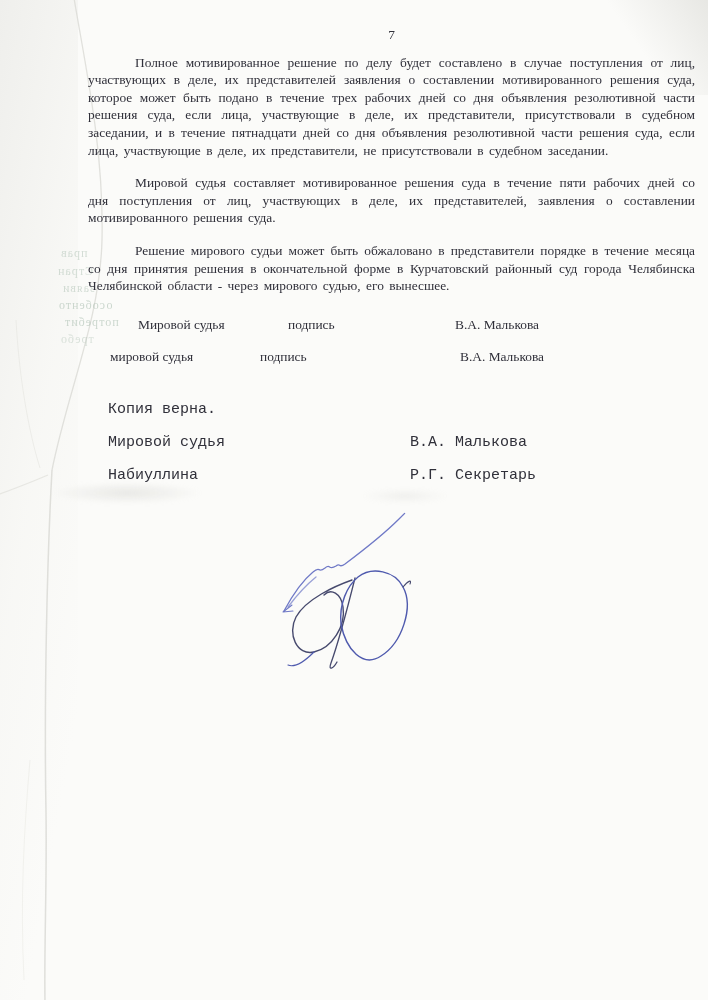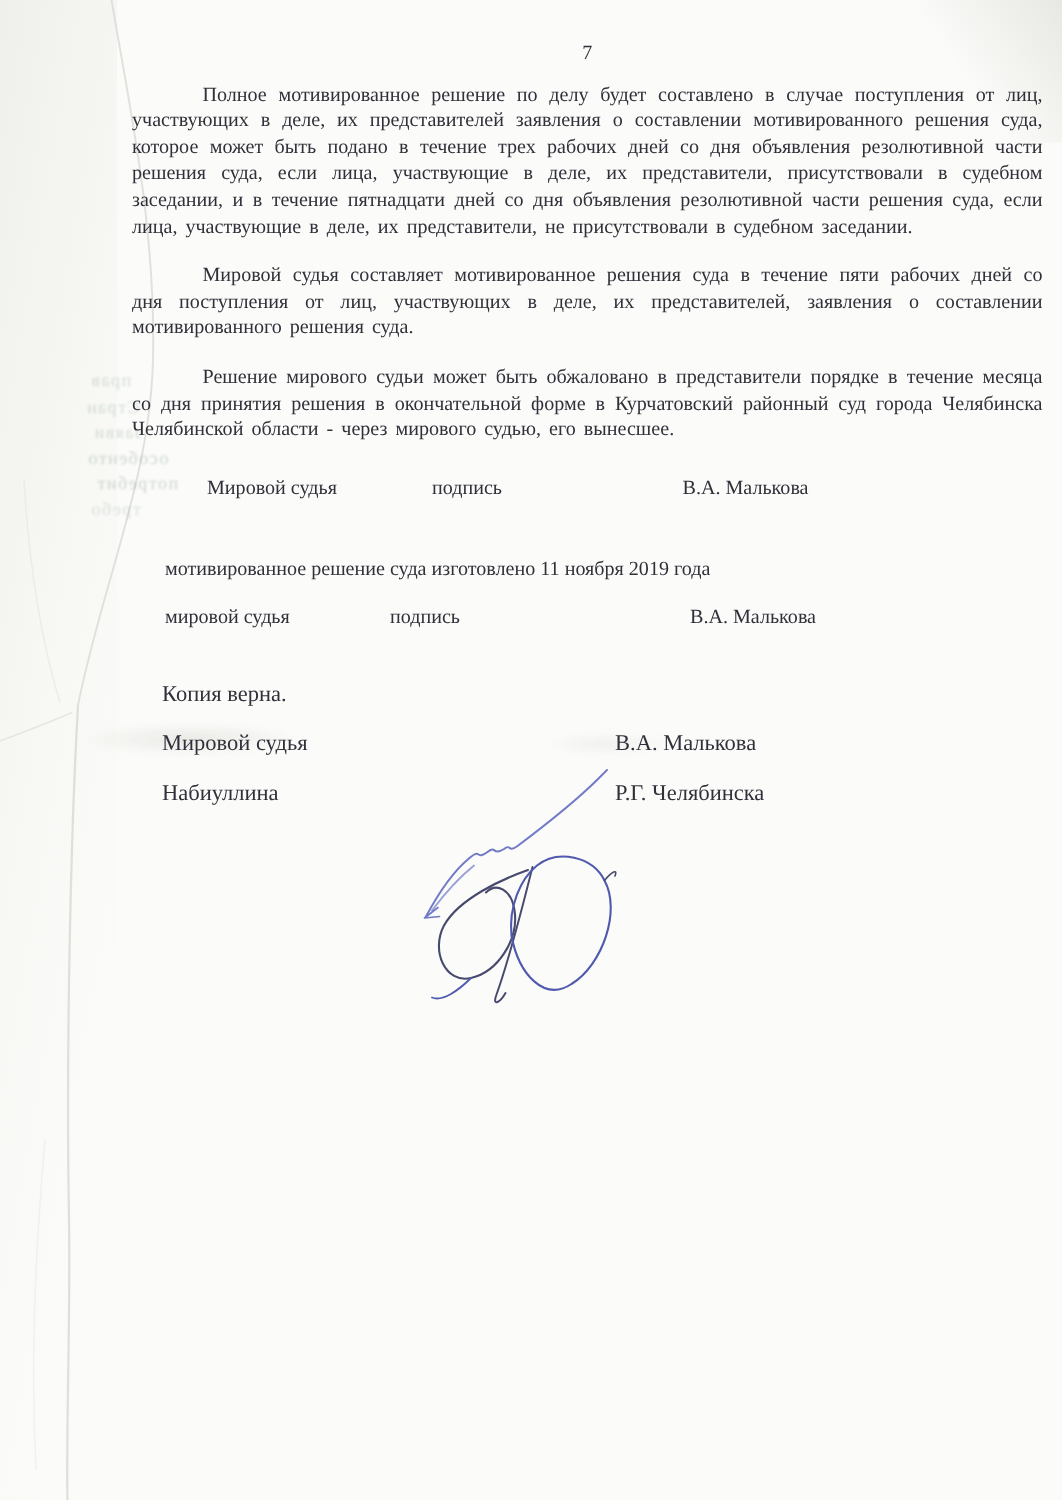--- a/index.html
+++ b/index.html
@@ -70,21 +70,21 @@
   .sigrow{position:relative;height:18px;margin:0;}
   .sigrow span{position:absolute;white-space:nowrap;}
   .r1{margin-top:21px;}
   .r1 .role{left:50px;} .r1 .sign{left:200px;} .r1 .name{left:367px;}
   .madeline{position:relative;height:18px;margin-top:36px;}
   .madeline span{position:absolute;left:22px;white-space:nowrap;}
   .r2{margin-top:14px;}
   .r2 .role{left:22px;} .r2 .sign{left:172px;} .r2 .name{left:372px;}
 
   
-  .copyblock{position:relative;margin-top:35px;font-size:15px;}
+  .copyblock{position:relative;margin-top:35px;font-size:15px;font-family:Liberation Mono, monospace;}
   .copyrow{position:relative;height:19px;margin-top:14px;}
   .copyrow span{position:absolute;white-space:nowrap;}
   .copyrow .role{left:20px;} .copyrow .name{left:322px;}
 
   .sign-svg{position:absolute;left:0;top:0;pointer-events:none;}
 </style>
 </head>
 <body>
 
 <div class="page">
@@ -119,41 +119,38 @@
     <p class="para tight">Мировой судья составляет мотивированное решения суда в течение пяти рабочих дней со дня поступления от лиц, участвующих в деле, их представителей, заявления о составлении мотивированного решения суда.</p>
 
     <p class="para">Решение мирового судьи может быть обжаловано в представители порядке в течение месяца со дня принятия решения в окончательной форме в Курчатовский районный суд города Челябинска Челябинской области - через мирового судью, его вынесшее.</p>
 
     <div class="sigrow r1">
       <span class="role">Мировой судья</span>
       <span class="sign">подпись</span>
       <span class="name">В.А. Малькова</span>
     </div>
 
-    <div class="madeline">
-      <span>мотивированное решение суда изготовлено 11 ноября 2019 года</span>
-    </div>
 
     <div class="sigrow r2">
       <span class="role">мировой судья</span>
       <span class="sign">подпись</span>
       <span class="name">В.А. Малькова</span>
     </div>
 
     <div class="copyblock">
       <div class="copyrow" style="margin-top:0;">
         <span class="role">Копия верна.</span>
       </div>
       <div class="copyrow">
         <span class="role">Мировой судья</span>
         <span class="name">В.А. Малькова</span>
       </div>
       <div class="copyrow">
         <span class="role">Набиуллина</span>
-        <span class="name">Р.Г. Челябинска</span>
+        <span class="name">Р.Г. Секретарь</span>
       </div>
     </div>
   </div>
 
   <svg class="sign-svg" width="708" height="1000" viewBox="0 0 708 1000">
 
     <g stroke="#5d68c0" stroke-width="1.3" fill="none" stroke-linecap="round" opacity="0.88">
       <path d="M284,611 C292,596 302,581 313,572 C321,565 317,574 325,568 C331,563 328,571 336,566 C341,562 338,569 345,564 C361,552 385,533 399,519 C403,515 407,511 403,515"></path>
       <path d="M283,612 L292,605 M283,612 L293,611" stroke-width="1.1"></path>
       <path d="M288,607 C297,595 306,585 316,577" opacity="0.7"></path>

